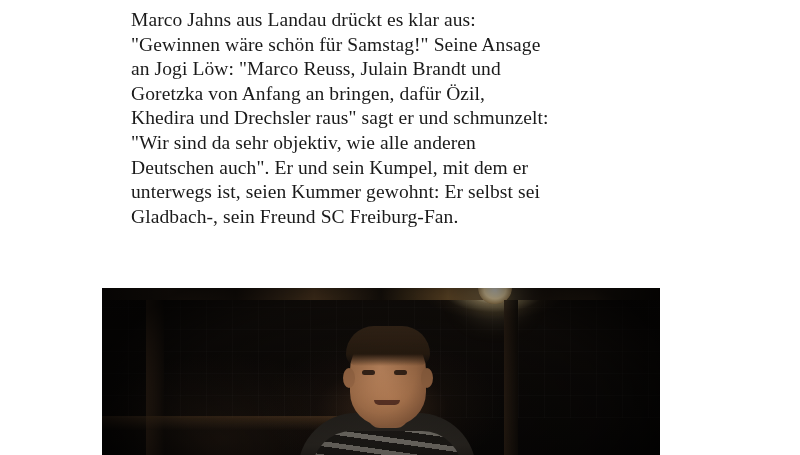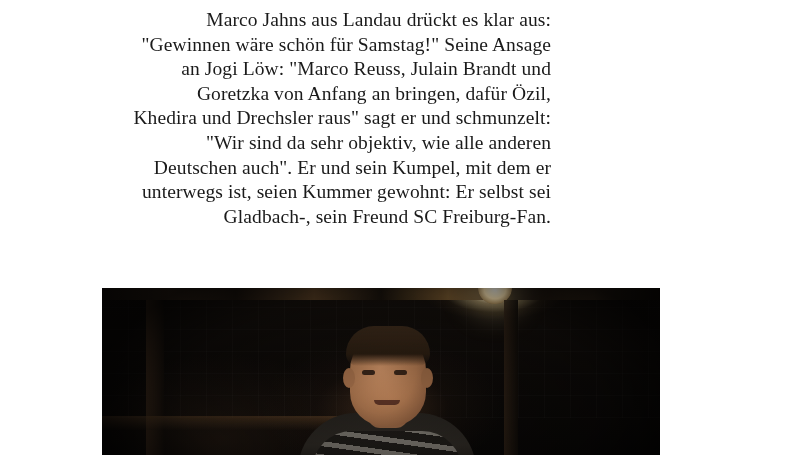--- a/index.html
+++ b/index.html
@@ -24,21 +24,21 @@
     left: 131px;
     top: 8px;
     width: 420px;
   }
   .paragraph {
     font-family: "Liberation Serif", serif;
     font-size: 19.5px;
     line-height: 24.6px;
     color: #1a1a1a;
     margin: 0;
-    text-align: right;
+    text-align: left;
     letter-spacing: 0.1px;
   }
   .figure {
     position: absolute;
     left: 62px;
     top: 272px;
     width: 558px;
     height: 183px;
     overflow: hidden;
     background: #0a0807;

